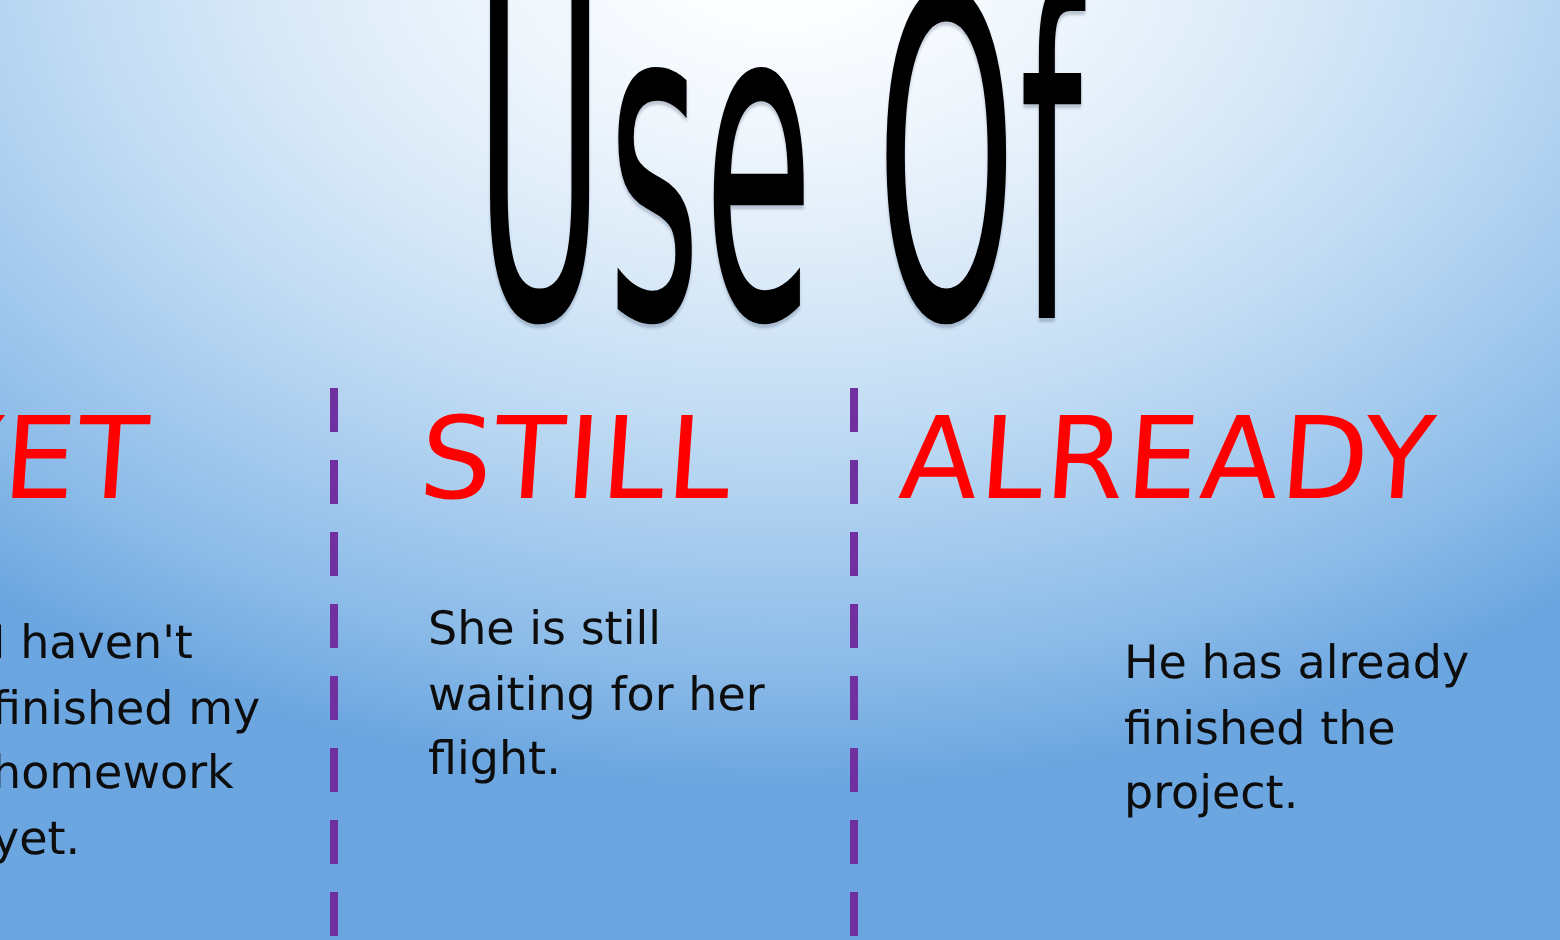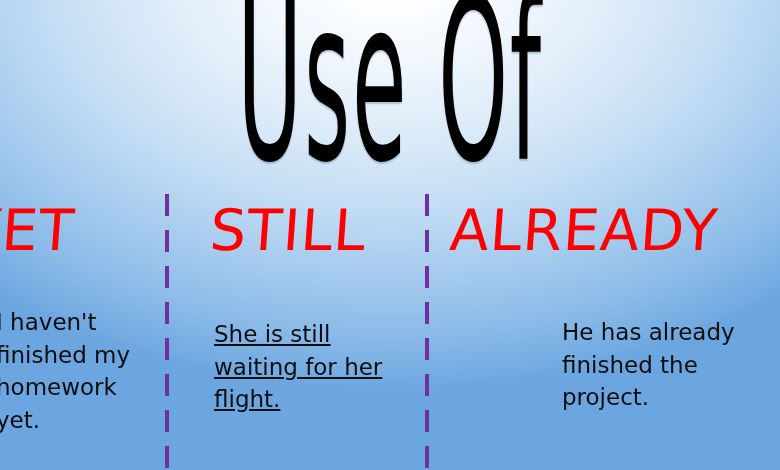--- a/index.html
+++ b/index.html
@@ -104,21 +104,21 @@
   .col-body {
     position: absolute;
     font-size: 23px;
     line-height: 1.42;
     font-weight: 400;
     color: #0d0d0d;
     font-family: "DejaVu Sans", "Liberation Sans", sans-serif;
     white-space: pre-line;
   }
   #body-yet     { left: 26px; top: 112px; width: 160px; }
-  #body-still   { left: 45px; top: 124px; width: 210px; text-decoration: underline; }
+  #body-still   { left: 45px; top: 105px; width: 210px; }
   #body-already { left: 133px; top: 122px; width: 230px; }
 </style>
 </head>
 <body>
 
 <div id="slide">
 
   <div id="title-area">
     <span id="title-text">Use Of</span>
   </div>

